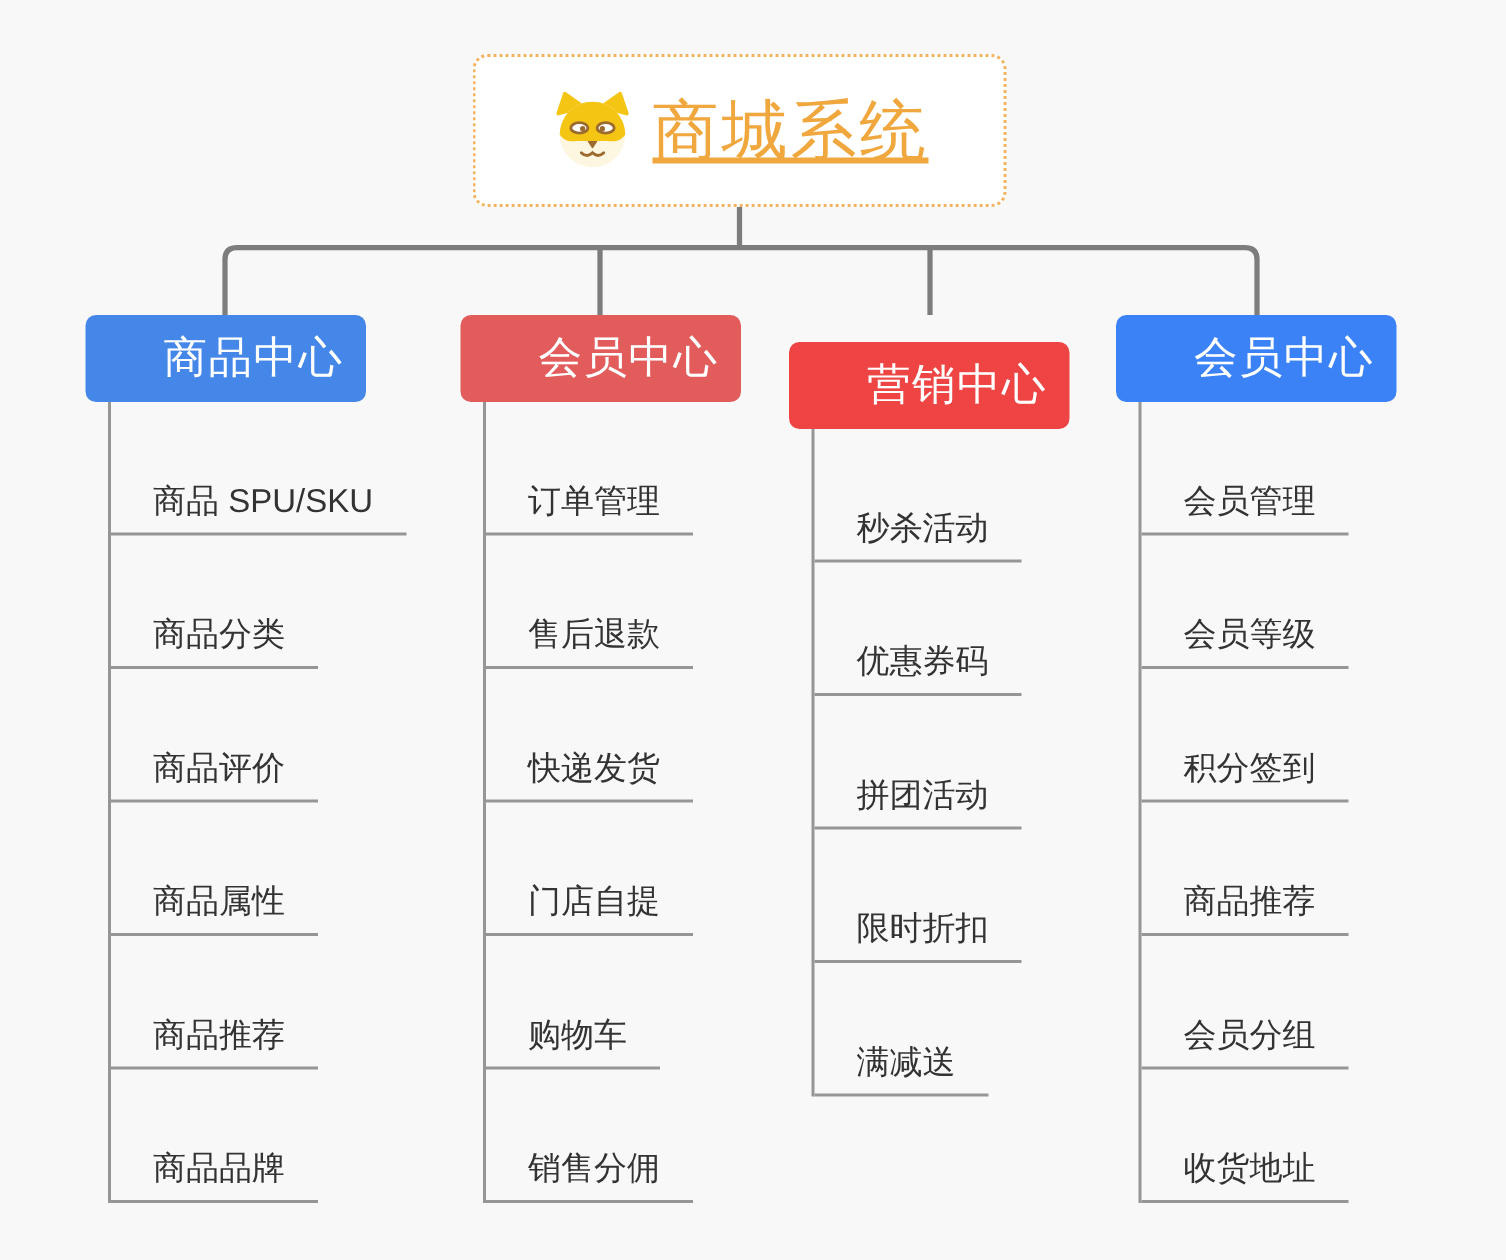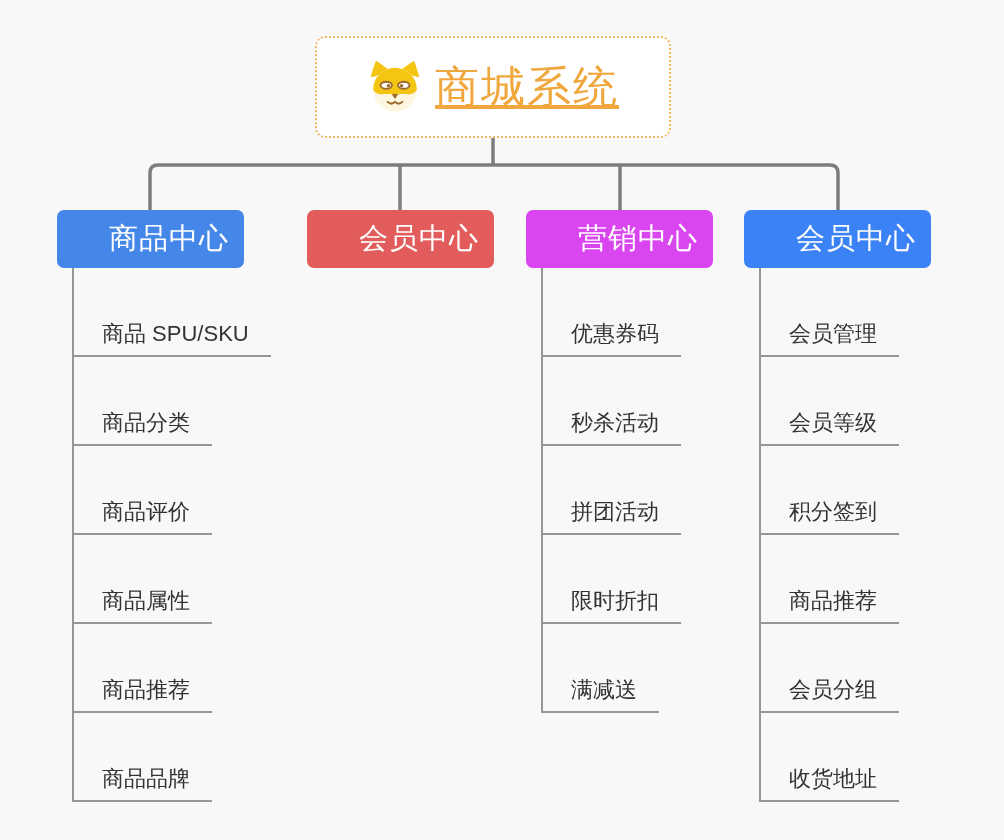--- a/index.html
+++ b/index.html
@@ -104,33 +104,58 @@
   <div class="item">
     <span class="item-label">商品品牌</span>
   </div>
 </div>
   </div>
 
   <div class="branch col-1">
     <div class="branch-box" style="background: rgb(226, 92, 92);">
       <span class="branch-label">会员中心</span>
     </div>
+    <div class="branch-list">
+  <div class="item">
+    <span class="item-label">订单管理</span>
+  </div>
+
+  <div class="item">
+    <span class="item-label">售后退款</span>
+  </div>
+
+  <div class="item">
+    <span class="item-label">快递发货</span>
+  </div>
+
+  <div class="item">
+    <span class="item-label">门店自提</span>
+  </div>
+
+  <div class="item">
+    <span class="item-label">购物车</span>
+  </div>
+
+  <div class="item">
+    <span class="item-label">销售分佣</span>
+  </div>
+</div>
   </div>
 
   <div class="branch col-2">
-    <div class="branch-box" style="background: #d946ef;">
+    <div class="branch-box" style="background: #ef4444; margin-top: 18px;">
       <span class="branch-label">营销中心</span>
     </div>
     <div class="branch-list">
   <div class="item">
+    <span class="item-label">秒杀活动</span>
+  </div>
+
+  <div class="item">
     <span class="item-label">优惠券码</span>
-  </div>
-
-  <div class="item">
-    <span class="item-label">秒杀活动</span>
   </div>
 
   <div class="item">
     <span class="item-label">拼团活动</span>
   </div>
 
 
   <div class="item">
     <span class="item-label">限时折扣</span>
   </div>

